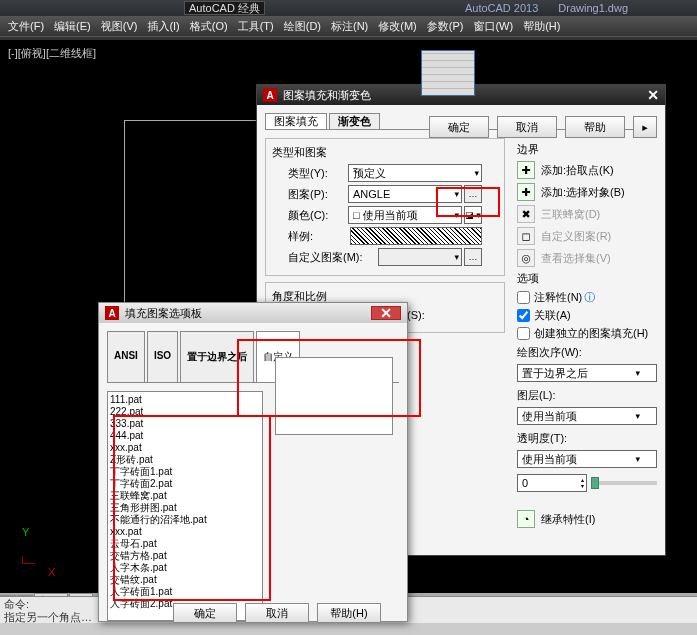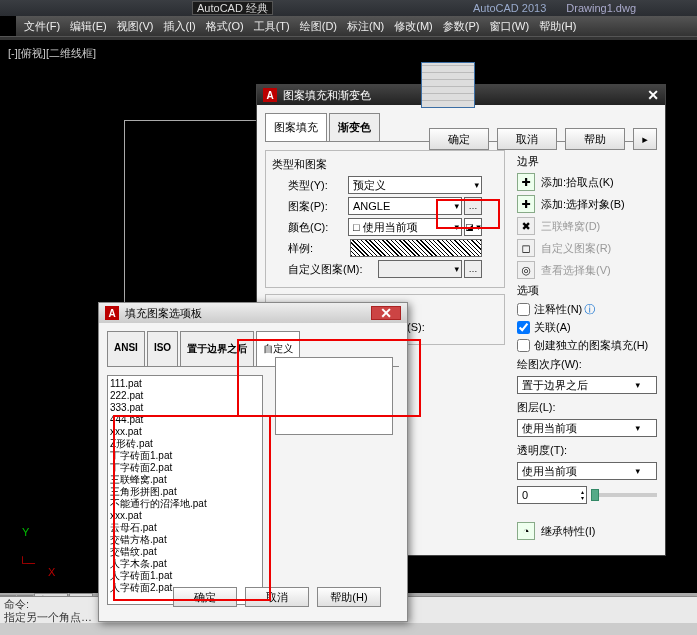--- a/index.html
+++ b/index.html
@@ -1,23 +1,23 @@
 <!DOCTYPE html>
 <html><head>
 <meta charset="utf-8">
 <style>
 * { margin: 0; padding: 0; box-sizing: border-box; font-family: "Microsoft YaHei", SimSun, sans-serif; font-size: 11px; }
 body { width: 697px; height: 635px; background: #000; overflow: hidden; position: relative; }
 
-.titlebar { height: 16px; background: linear-gradient(#3a3d42, #2a2d32); display: flex; align-items: center; color: #ddd; padding: 0 12px; }
+.titlebar { height: 16px; background: linear-gradient(#3a3d42, #2a2d32); display: flex; align-items: center; color: #ddd; padding: 0 4px; }
 .titlebar .mode-sel { background: #1a1a1a; border: 1px solid #555; padding: 0 4px; margin-left: 180px; height: 14px; display: flex; align-items: center; }
 .titlebar .ttl { margin-left: 200px; color: #9ac; }
 .titlebar .doc { margin-left: 20px; color: #aac; }
 
-.menubar { height: 20px; background: linear-gradient(#555, #333); display: flex; align-items: center; color: #eee; padding: 0 4px; gap: 2px; margin-left: 16px; }
+.menubar { height: 20px; background: linear-gradient(#555, #333); display: flex; align-items: center; color: #eee; padding: 0 4px; gap: 2px; }
 .menubar span { padding: 0 4px; }
 
 .toolbar { height: 14px; background: #333; border-top: 1px solid #555; border-bottom: 1px solid #222; }
 
 .viewport { position: absolute; top: 40px; left: 0; width: 697px; height: 570px; background: #000; }
 .vp-label { position: absolute; top: 6px; left: 8px; color: #ccc; font-size: 11px; }
 .vp-rect { position: absolute; top: 80px; left: 124px; width: 140px; height: 380px; border: 1px solid #aaa; }
 .ucs { position: absolute; bottom: 40px; left: 18px; color: #b00; font-size: 12px; }
 .ucs .yax { position: absolute; top: -30px; left: 4px; color: #0b0; }
 .ucs .xax { position: absolute; top: 10px; left: 30px; }
@@ -27,21 +27,21 @@
 .cmdline { position: absolute; bottom: 12px; left: 0; width: 697px; height: 14px; background: #eaeaea; color: #333; padding: 0 4px; font-size: 10px; border-top: 1px solid #888; }
 .statusbar { position: absolute; bottom: 0; left: 0; width: 697px; height: 12px; background: #ccc; }
 
 
 .dlg1 { position: absolute; top: 84px; left: 256px; width: 410px; height: 472px; background: #f4f4f4; border: 1px solid #444; box-shadow: 2px 2px 8px rgba(0,0,0,0.5); }
 .dlg-title { height: 20px; background: linear-gradient(#444, #222); color: #fff; display: flex; align-items: center; padding: 0 6px; }
 .dlg-title .a-ico { width: 14px; height: 14px; background: #b00; color: #fff; display: inline-flex; align-items: center; justify-content: center; margin-right: 6px; font-weight: bold; font-size: 10px; }
 .dlg-title .x { margin-left: auto; font-weight: bold; font-size: 14px; }
 .dlg1-body { padding: 8px; position: relative; }
 .tab-strip { display: flex; border-bottom: 1px solid #888; margin-bottom: 8px; }
-.tab-strip span { border: 1px solid #888; border-bottom: none; background: #fff; padding: 6px 8px; margin-right: 2px; }
+.tab-strip span { border: 1px solid #888; border-bottom: none; background: #fff; padding: 0 8px; margin-right: 2px; }
 .tab-strip span.inactive { background: #eee; font-weight: bold; }
 
 .left-col { width: 240px; float: left; }
 .right-col { width: 140px; float: right; }
 .grp { border: 1px solid #bbb; padding: 6px; margin-bottom: 6px; background: #f4f4f4; position: relative; }
 .grp-ttl { font-size: 11px; margin-bottom: 4px; }
 .row { display: flex; align-items: center; margin: 3px 16px; }
 .row label { width: 60px; }
 .row .ddl { border: 1px solid #666; background: #fff; height: 18px; padding: 0 4px; display: flex; align-items: center; flex: 1; position: relative; }
 .row .ddl::after { content: "▾"; position: absolute; right: 2px; font-size: 9px; }
@@ -70,21 +70,21 @@
 
 .preview-box { position: absolute; bottom: 50px; left: 164px; width: 54px; height: 46px; border: 1px solid #3b6ea5; background: repeating-linear-gradient(0deg, #ddd, #ddd 6px, #bbb 6px, #bbb 7px), repeating-linear-gradient(90deg, #ddd, #ddd 12px, #bbb 12px, #bbb 13px); }
 
 .red-box1 { position: absolute; border: 2px solid #e00; top: 48px; left: 170px; width: 64px; height: 30px; pointer-events: none; }
 
 
 .dlg2 { position: absolute; top: 302px; left: 98px; width: 310px; height: 320px; background: #f4f4f4; border: 1px solid #888; box-shadow: 2px 2px 8px rgba(0,0,0,0.5); }
 .dlg2 .dlg-title { background: linear-gradient(#eee, #ccc); color: #000; }
 .dlg2 .dlg-title .x { background: #c44; color: #fff; width: 30px; height: 14px; text-align: center; border: 1px solid #a22; line-height: 13px; }
 .dlg2-body { padding: 8px; position: relative; }
-.dlg2 .tab-strip span { font-size: 10px; padding: 10px 6px; text-align: center; }
+.dlg2 .tab-strip span { font-size: 10px; padding: 18px 6px; text-align: center; }
 .list-box { border: 1px solid #888; background: #fff; height: 230px; overflow: hidden; padding: 2px; }
 .list-box div { font-size: 10px; line-height: 12px; white-space: nowrap; }
 .pat-preview { position: absolute; top: 34px; left: 176px; width: 118px; height: 78px; border: 1px solid #888; background: #fff; }
 .dlg2 .btnbar { bottom: 6px; left: 74px; right: auto; }
 .dlg2 .btnbar button { width: 64px; height: 20px; }
 
 .red-box2 { position: absolute; border: 2px solid #e00; top: 16px; left: 138px; width: 184px; height: 78px; pointer-events: none; }
 .red-box3 { position: absolute; border: 2px solid #e00; top: 92px; left: 14px; width: 158px; height: 186px; pointer-events: none; }
 </style>
 </head>
@@ -290,22 +290,22 @@
       <div>xxx.pat</div>
       <div>Z形砖.pat</div>
       <div>丁字砖面1.pat</div>
       <div>丁字砖面2.pat</div>
       <div>三联蜂窝.pat</div>
       <div>三角形拼图.pat</div>
       <div>不能通行的沼泽地.pat</div>
       <div>xxx.pat</div>
       <div>云母石.pat</div>
       <div>交错方格.pat</div>
+      <div>人字木条.pat</div>
       <div>交错纹.pat</div>
-      <div>人字木条.pat</div>
       <div>人字砖面1.pat</div>
       <div>人字砖面2.pat</div>
 
     </div>
     <div class="pat-preview"></div>
     <div class="btnbar">
       <button>确定</button>
       <button>取消</button>
       <button>帮助(H)</button>
     </div>

